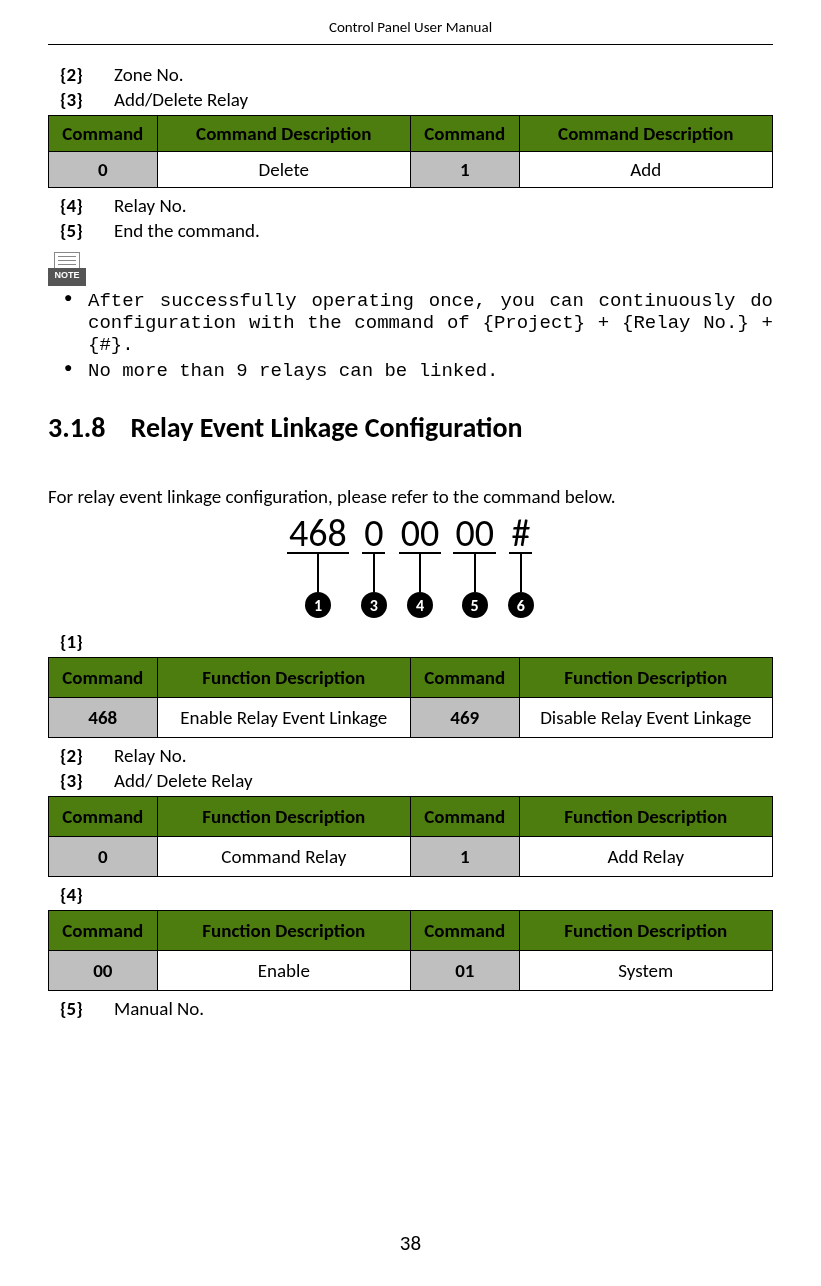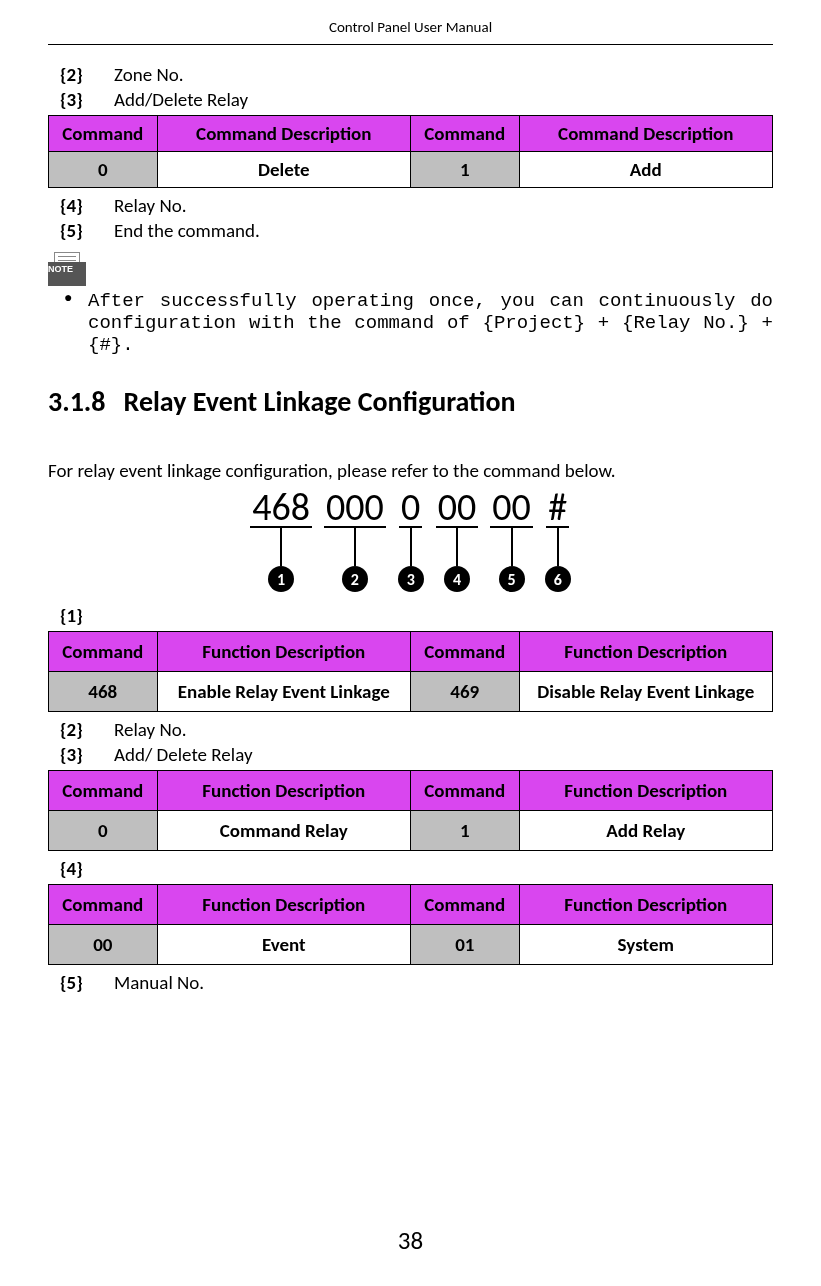--- a/index.html
+++ b/index.html
@@ -33,24 +33,23 @@
       border-collapse: collapse;
       width: 100%;
       margin: 4px 0 6px 0;
     }
     th, td {
       border: 1.5px solid #000;
       text-align: center;
       vertical-align: middle;
       padding: 8px 4px;
       font-size: 19px;
-      font-weight: bold;
     }
     th {
-      background: #d946ef;
+      background: #4d7c0f;
       font-weight: bold;
       margin-left: 43px;
     }
     td.cmd-cell {
       background: #bfbfbf;
       font-weight: bold;
     }
     .note-icon {
       width: 38px;
       height: 34px;
@@ -70,25 +69,26 @@
       top: 3px; left: 3px; right: 3px;
       height: 1px;
       background: #888;
       box-shadow: 0 4px 0 #888, 0 8px 0 #888;
     }
     .note-icon .note-label {
       position: absolute;
       bottom: 0;
       left: 0;
       width: 38px;
-      height: 24px;
+      height: 18px;
       background: #555;
       color: #fff;
       font-size: 9px;
       font-weight: bold;
+      text-align: center;
       line-height: 14px;
       font-family: Arial, sans-serif;
     }
     ul.notes {
       list-style: none;
       margin-left: 12px;
     }
     ul.notes li {
       position: relative;
       padding-left: 28px;
@@ -101,21 +101,21 @@
       position: absolute;
       left: 4px;
       top: 0;
       font-size: 14px;
     }
     h2.section {
       font-size: 28px;
       font-weight: bold;
       margin: 28px 0 40px 0;
     }
-    .section-num { display: inline-block; margin-right: 18px; }
+    .section-num { display: inline-block; margin-right: 25px; }
     .para { margin-bottom: 0; }
     .diagram {
       text-align: center;
       margin: 6px 0 12px 0;
     }
     .diagram-row {
       display: inline-flex;
       gap: 12px;
       align-items: flex-start;
       font-size: 38px;
@@ -147,21 +147,21 @@
       display: flex;
       align-items: center;
       justify-content: center;
     }
     .page-num {
       position: absolute;
       bottom: 30px;
       left: 0;
       width: 100%;
       text-align: center;
-      font-size: 25px;
+      font-size: 21px;
     }
     .col-cmd { width: 15%; }
     .col-desc { width: 35%; }
     .col-cmd2 { width: 15%; }
     .col-desc2 { width: 35%; }
     .narrow td, .narrow th { padding: 6px 4px; }
   </style>
 </head>
 <body>
 
@@ -206,39 +206,35 @@
   </div>
 </div>
 
 <div class="note-icon">
   <div class="paper"></div>
   <div class="note-label">NOTE</div>
 </div>
 
 <ul class="notes">
   <li>After successfully operating once, you can continuously do configuration with the command of {Project} + {Relay No.} + {#}.</li>
+  <li>No more than 9 relays can be linked.</li>
 </ul>
 
 <h2 class="section">
   <span class="section-num">3.1.8</span><span>Relay Event Linkage Configuration</span>
 </h2>
 
 <p class="para">For relay event linkage configuration, please refer to the command below.</p>
 
 <div class="diagram">
   <div class="diagram-row">
     <div class="seg">
       <span class="txt">468</span>
       <span class="line"></span>
       <span class="circ">1</span>
-    </div>
-    <div class="seg">
-      <span class="txt">000</span>
-      <span class="line"></span>
-      <span class="circ">2</span>
     </div>
     <div class="seg">
       <span class="txt">0</span>
       <span class="line"></span>
       <span class="circ">3</span>
     </div>
     <div class="seg">
       <span class="txt">00</span>
       <span class="line"></span>
       <span class="circ">4</span>
@@ -316,21 +312,21 @@
 <table>
   <tbody>
       <tr>
     <th class="col-cmd">Command</th>
     <th class="col-desc">Function Description</th>
     <th class="col-cmd2">Command</th>
     <th class="col-desc2">Function Description</th>
   </tr>
   <tr>
     <td class="cmd-cell">00</td>
-    <td>Event</td>
+    <td>Enable</td>
     <td class="cmd-cell">01</td>
     <td>System</td>
   </tr>
 </tbody>
   </table>
 
 <div class="def-list">
   <div class="def-item">
     <span class="def-key">{5}</span>
     <span>Manual No.</span>

